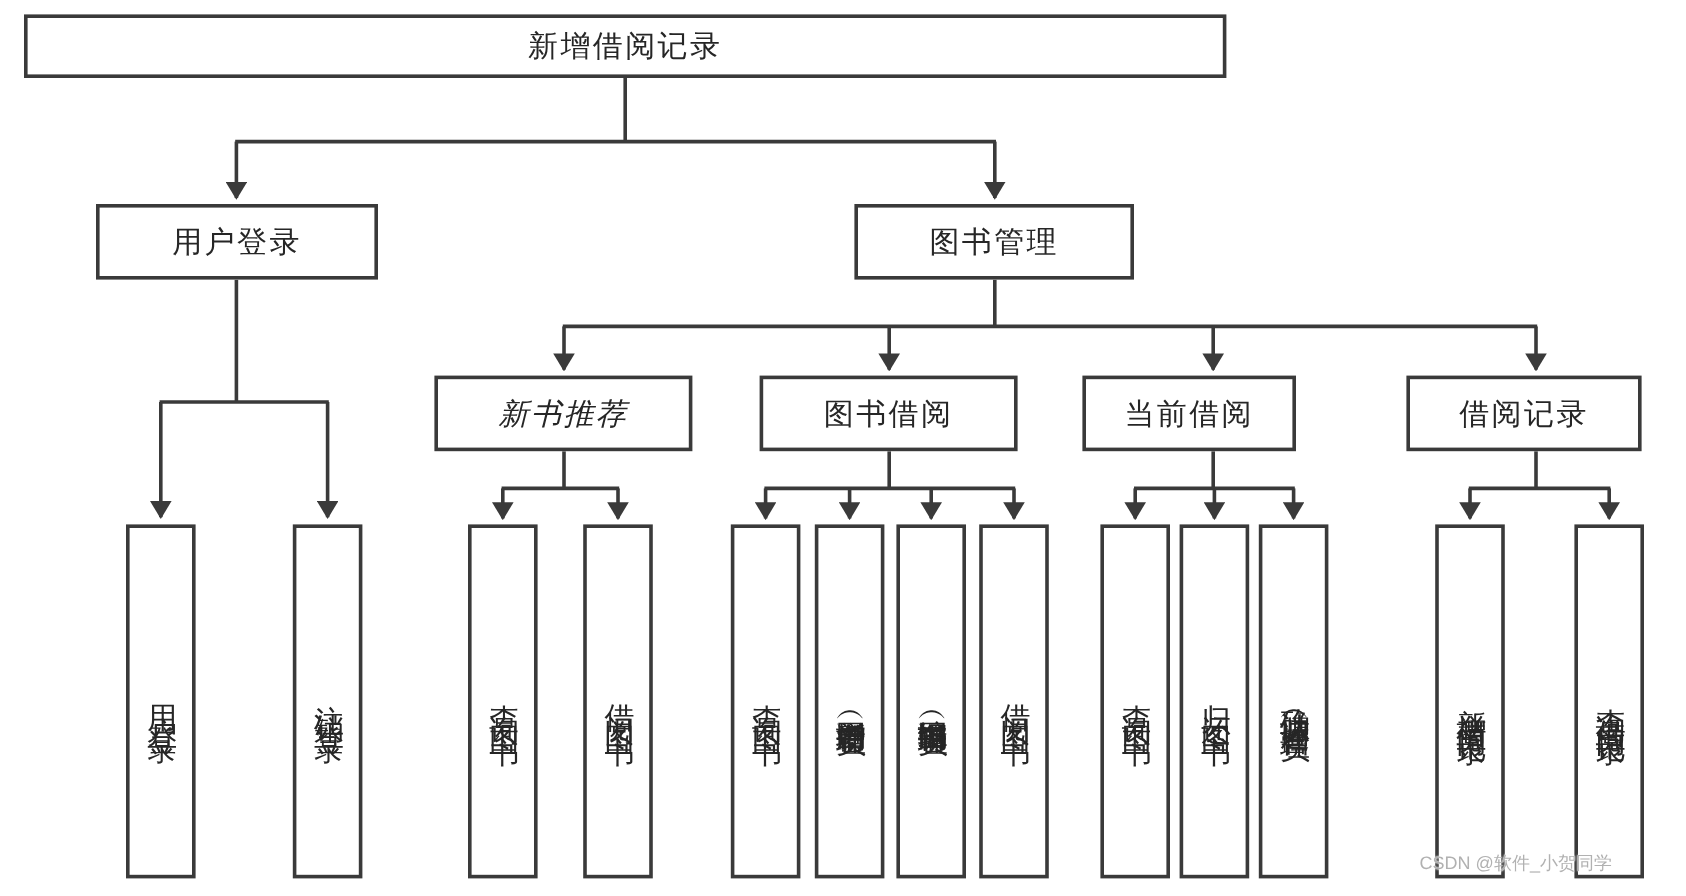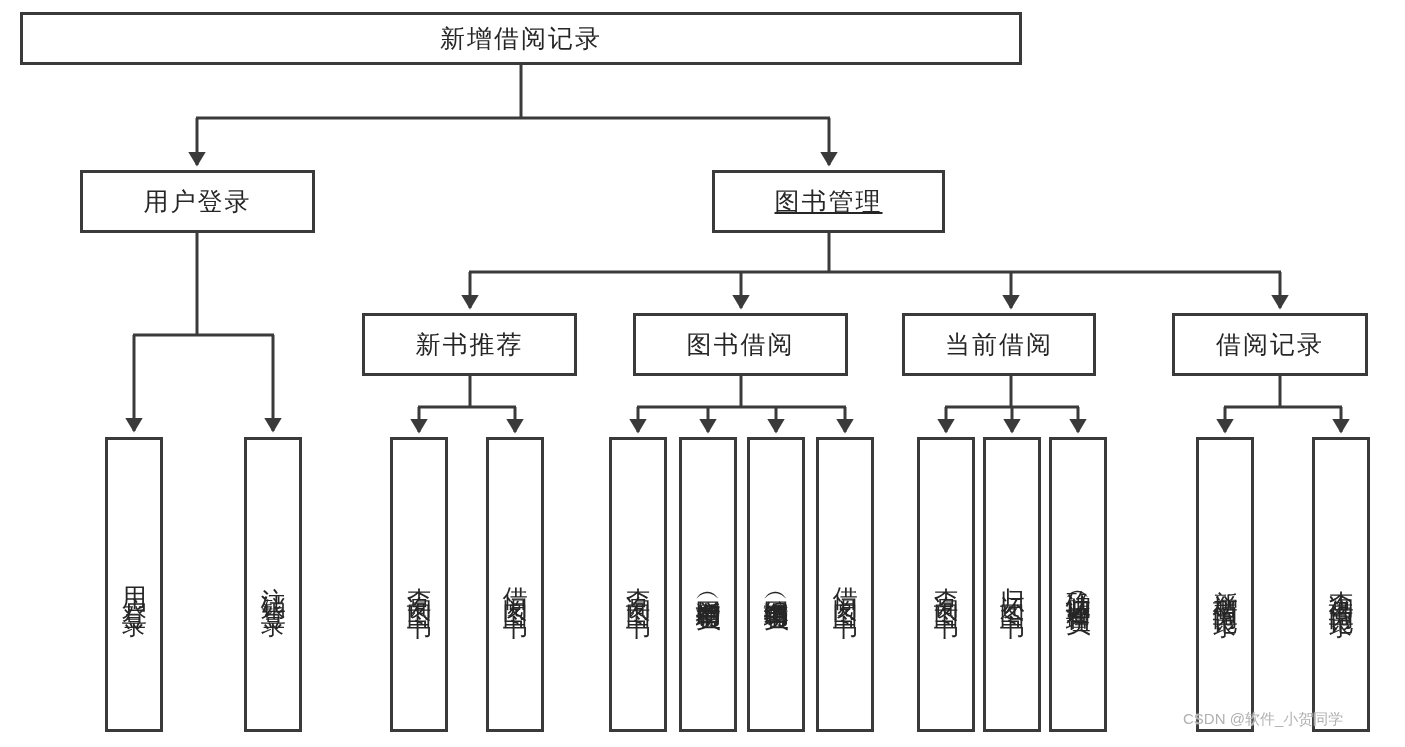--- a/index.html
+++ b/index.html
@@ -103,31 +103,31 @@
     </g>
   </svg>
 
   <div class="box" style="left:20px;top:12px;width:1002px;height:53px;">
     <span class="hlabel">新增借阅记录</span>
   </div>
 
   <div class="box" style="left:80px;top:170px;width:235px;height:63px;">
     <span class="hlabel">用户登录</span>
   </div>
-  <div class="box" style="left:712px;top:170px;width:233px;height:63px;text-decoration:underline;">
+  <div class="box" style="left:712px;top:170px;width:233px;height:63px;">
     <span class="hlabel">图书管理</span>
   </div>
 
-  <div class="box" style="left:362px;top:313px;width:215px;height:63px;">
+  <div class="box" style="left:362px;top:313px;width:215px;height:63px;font-style:italic;">
     <span class="hlabel">新书推荐</span>
   </div>
   <div class="box" style="left:633px;top:313px;width:215px;height:63px;">
     <span class="hlabel">图书借阅</span>
   </div>
-  <div class="box" style="left:902px;top:313px;width:194px;height:63px;">
+  <div class="box" style="left:902px;top:313px;width:178px;height:63px;">
     <span class="hlabel">当前借阅</span>
   </div>
   <div class="box" style="left:1172px;top:313px;width:196px;height:63px;">
     <span class="hlabel">借阅记录</span>
   </div>
 
   <div class="box leaf ls-a" style="left:105px;">
     <span class="vtext">用户登录</span>
   </div>
   <div class="box leaf ls-a" style="left:244px;">

